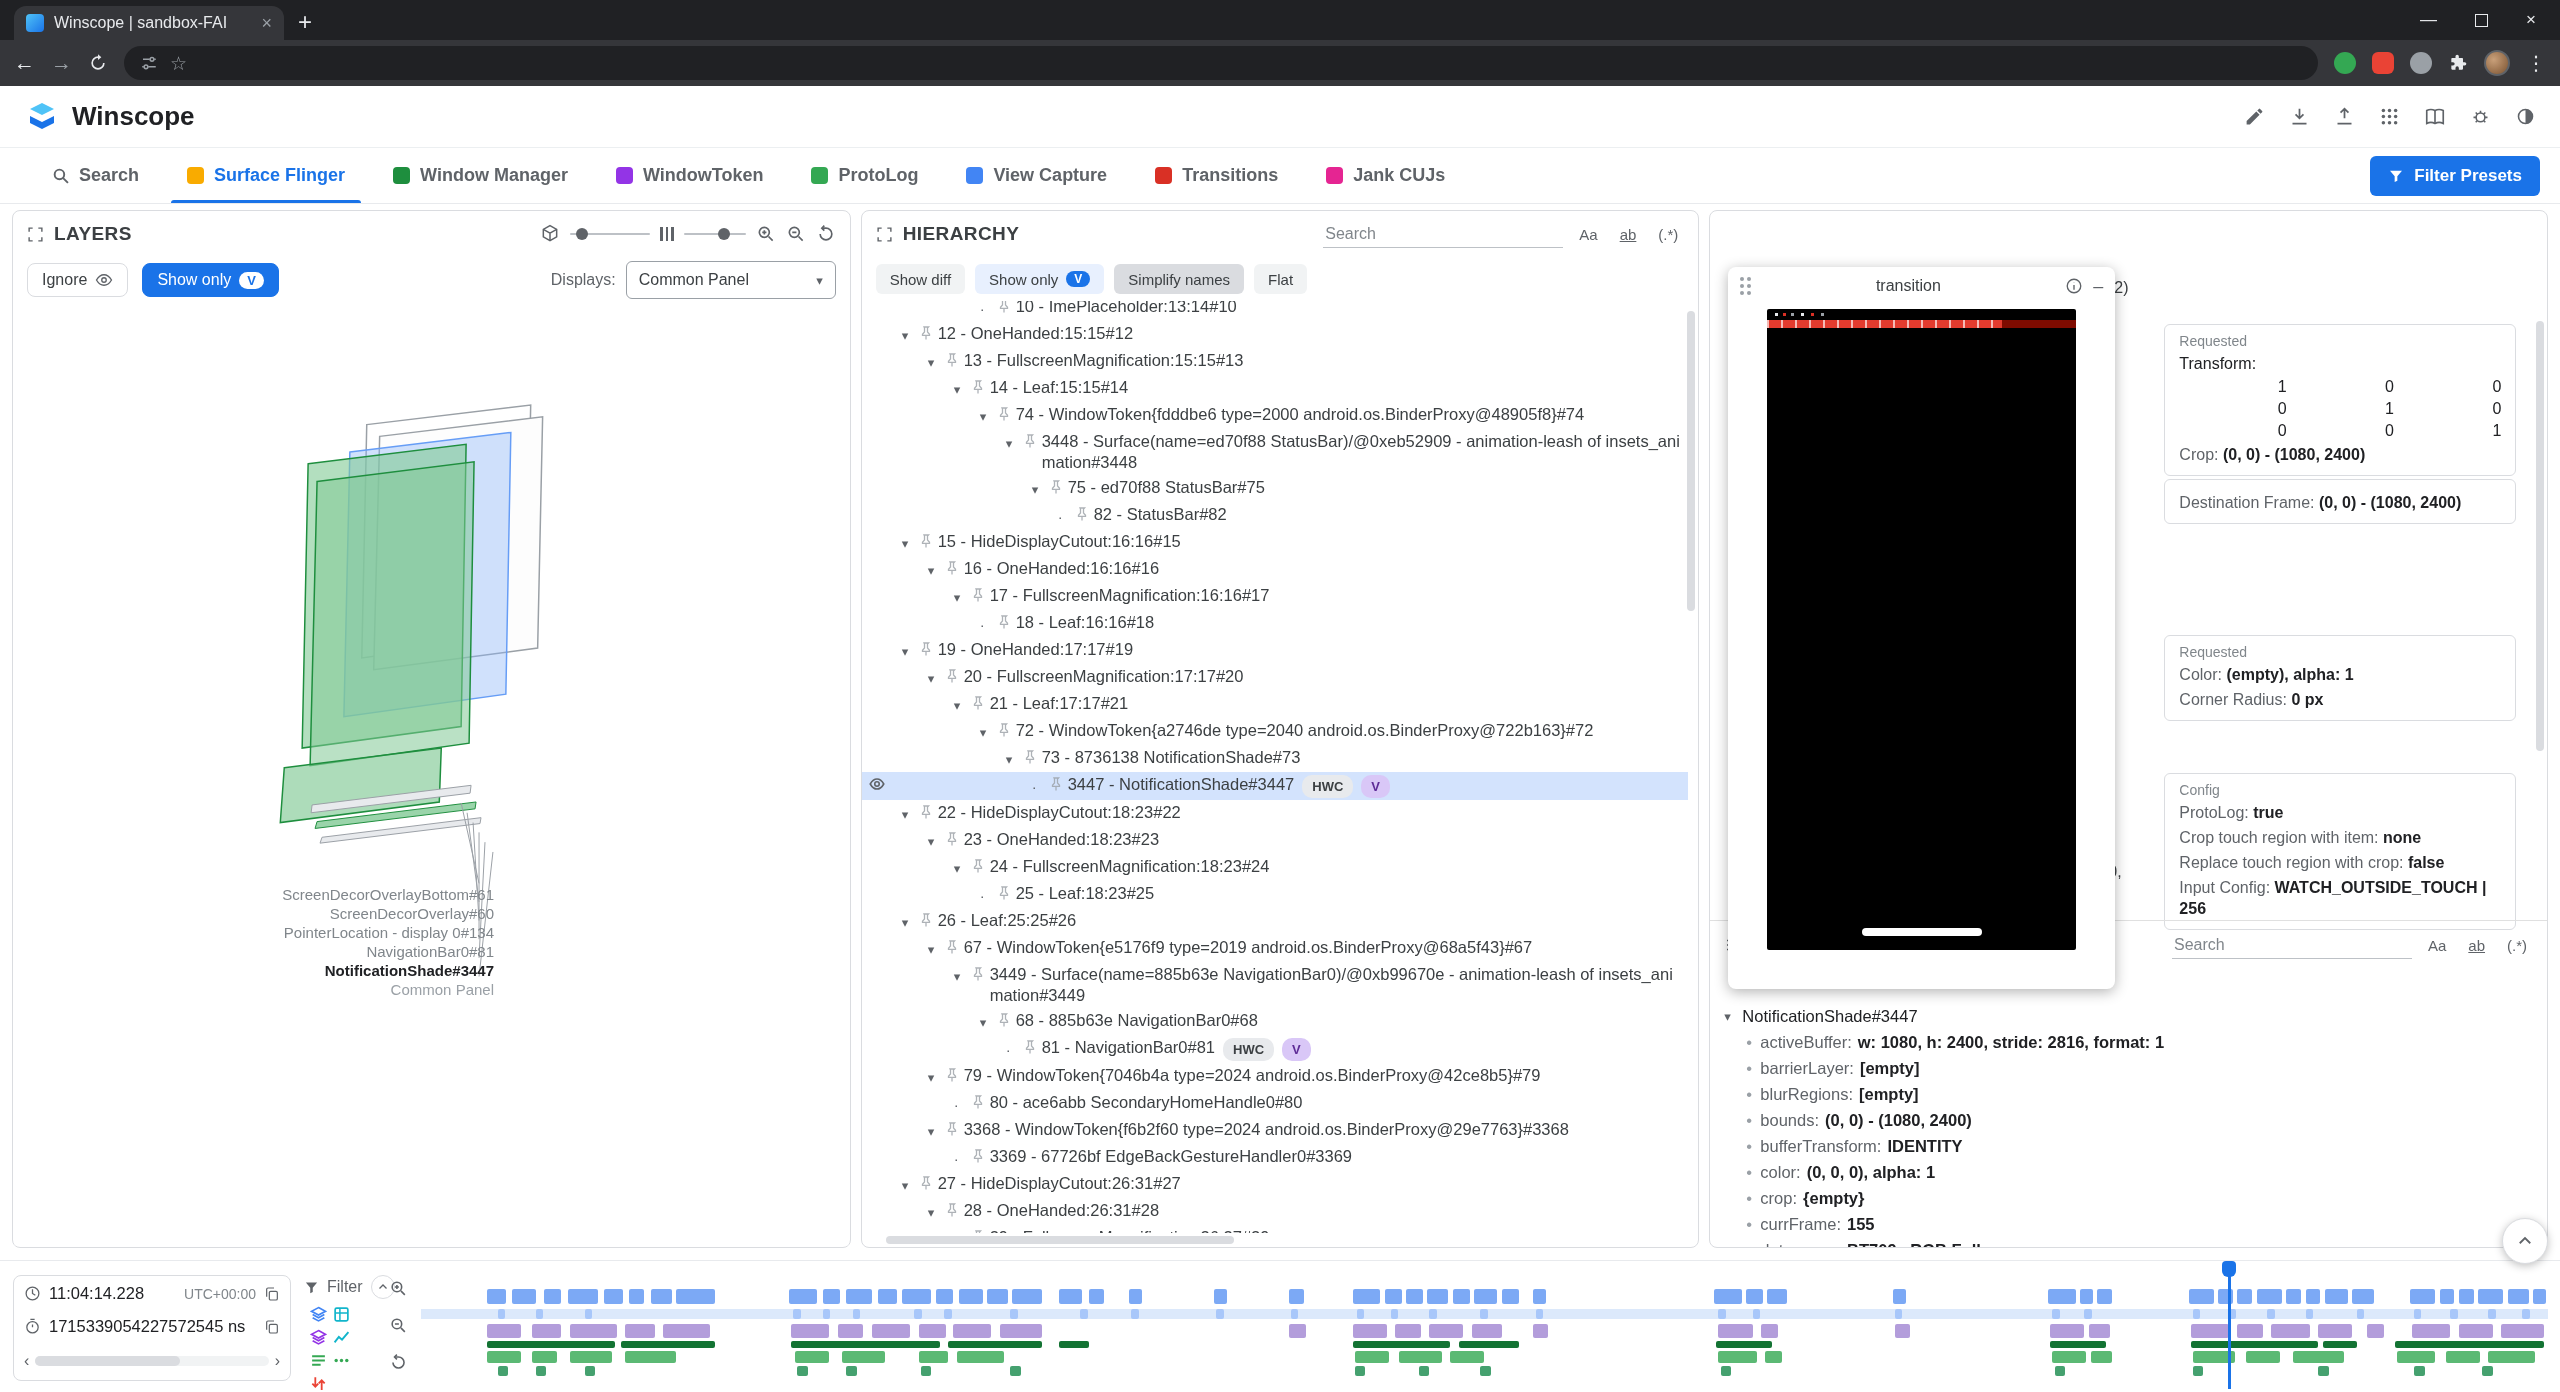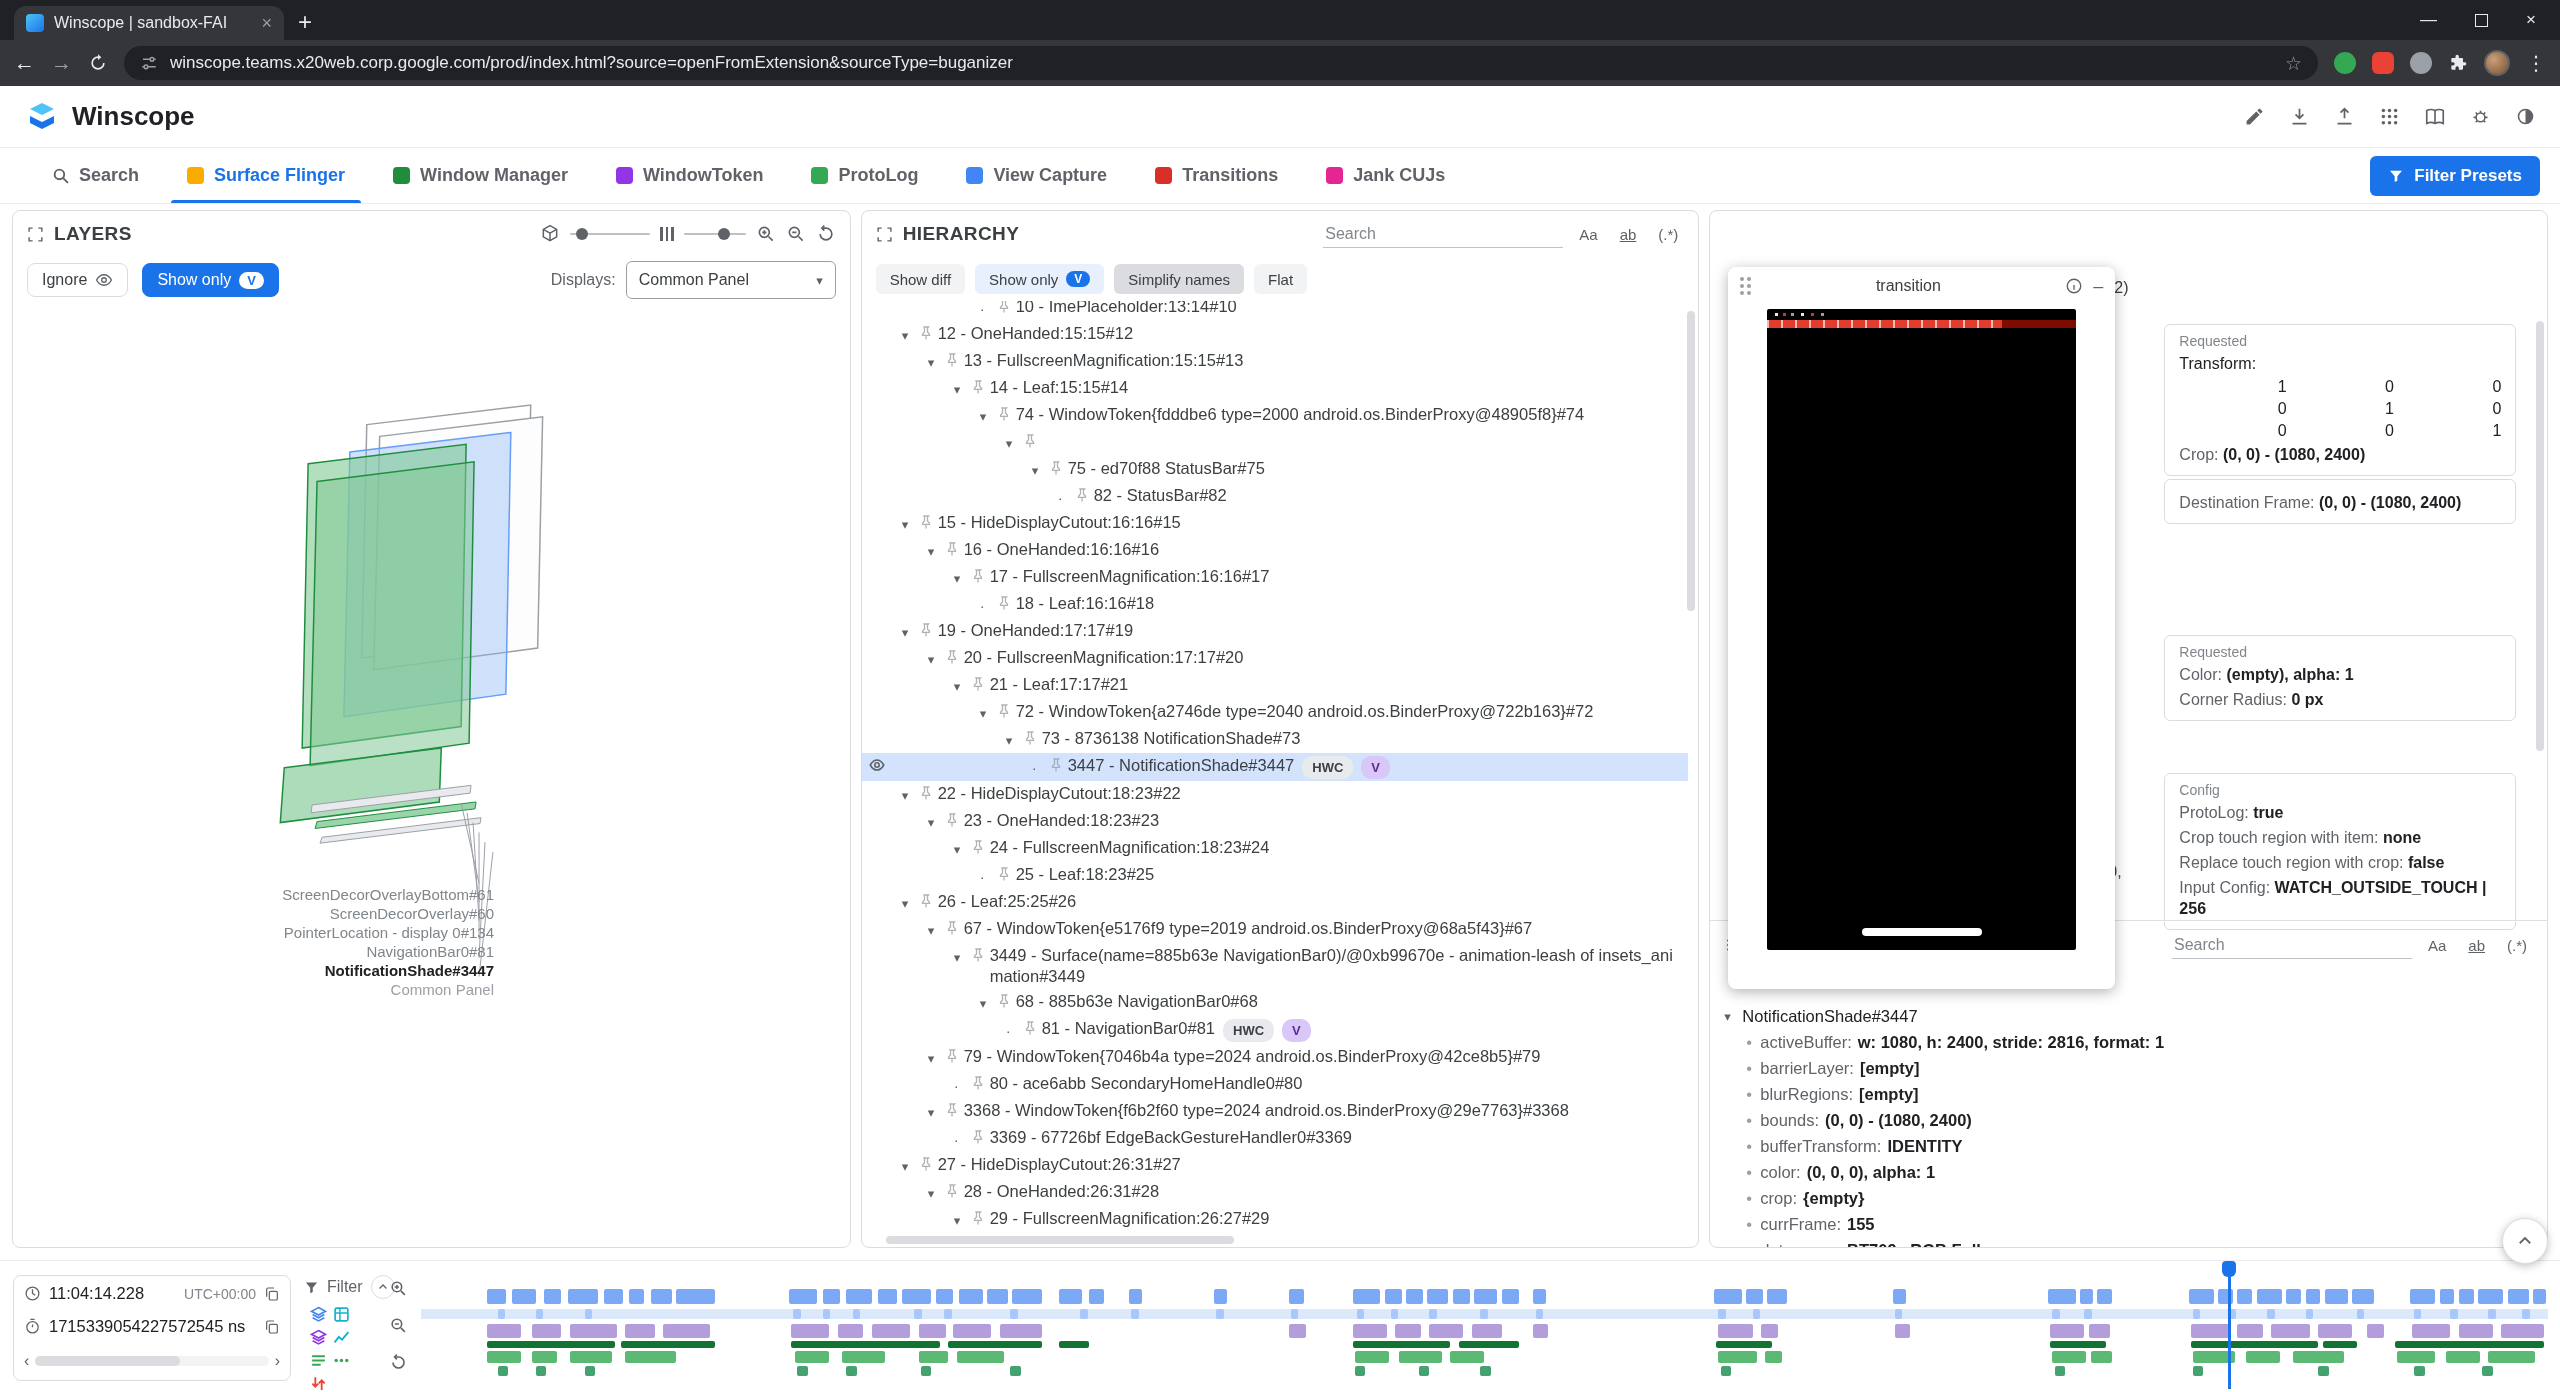--- a/index.html
+++ b/index.html
@@ -173,21 +173,20 @@
       </svg>
   </span>
   <div class="c-urlpill">
     <span class="ic">
       <svg width="18" height="18" viewBox="0 0 24 24" stroke="#9aa0a6" stroke-width="2" fill="none">
           <path d="M4 7h9M19 7h2M3 17h2M11 17h10"></path>
           <circle cx="16" cy="7" r="2.5"></circle>
           <circle cx="8" cy="17" r="2.5"></circle>
         </svg>
     </span>
-    <span class="c-url">winscope.teams.x20web.corp.google.com/prod/index.html?source=openFromExtension&amp;sourceType=buganizer</span>
     <span class="ic" style="color:#9aa0a6;font-size:19px">☆</span>
   </div>
   <span class="c-ext" style="background:#34a853"></span>
   <span class="c-ext" style="background:#ea4335;border-radius:6px"></span>
   <span class="c-ext" style="background:#9aa0a6"></span>
   <span class="ic">
     <svg width="20" height="20" viewBox="0 0 24 24" fill="#e8eaed">
         <path d="M20 11h-2V7a1 1 0 00-1-1h-4V4a2 2 0 10-4 0v2H5a1 1 0 00-1 1v4h2a2 2 0 110 4H4v4a1 1 0 001 1h4v-2a2 2 0 114 0v2h4a1 1 0 001-1v-4h2a2 2 0 100-4z"></path>
       </svg>
   </span>
@@ -482,20 +481,21 @@
           <span class="hlabel">74 - WindowToken{fdddbe6 type=2000 android.os.BinderProxy@48905f8}#74</span>
         </div>
         <div class="hrow" style="padding-left:144px">
           <span class="harrow">▾</span>
           <span class="hpin"><span class="ic">
               <svg viewBox="0 0 16 16" width="16" height="16">
                 <path d="M6 2h4.5l-1 1v4l2 2.3v1H4.5v-1L6.5 7V3z" fill="none" stroke="#9aa0a6" stroke-width="1.3"></path>
                 <line x1="8" y1="10.5" x2="8" y2="14.5" stroke="#9aa0a6" stroke-width="1.3"></line>
               </svg>
             </span></span>
+          <span class="hlabel">3448 - Surface(name=ed70f88 StatusBar)/@0xeb52909 - animation-leash of insets_animation#3448</span>
         </div>
         <div class="hrow" style="padding-left:170px">
           <span class="harrow">▾</span>
           <span class="hpin"><span class="ic">
               <svg viewBox="0 0 16 16" width="16" height="16">
                 <path d="M6 2h4.5l-1 1v4l2 2.3v1H4.5v-1L6.5 7V3z" fill="none" stroke="#9aa0a6" stroke-width="1.3"></path>
                 <line x1="8" y1="10.5" x2="8" y2="14.5" stroke="#9aa0a6" stroke-width="1.3"></line>
               </svg>
             </span></span>
           <span class="hlabel">75 - ed70f88 StatusBar#75</span>

